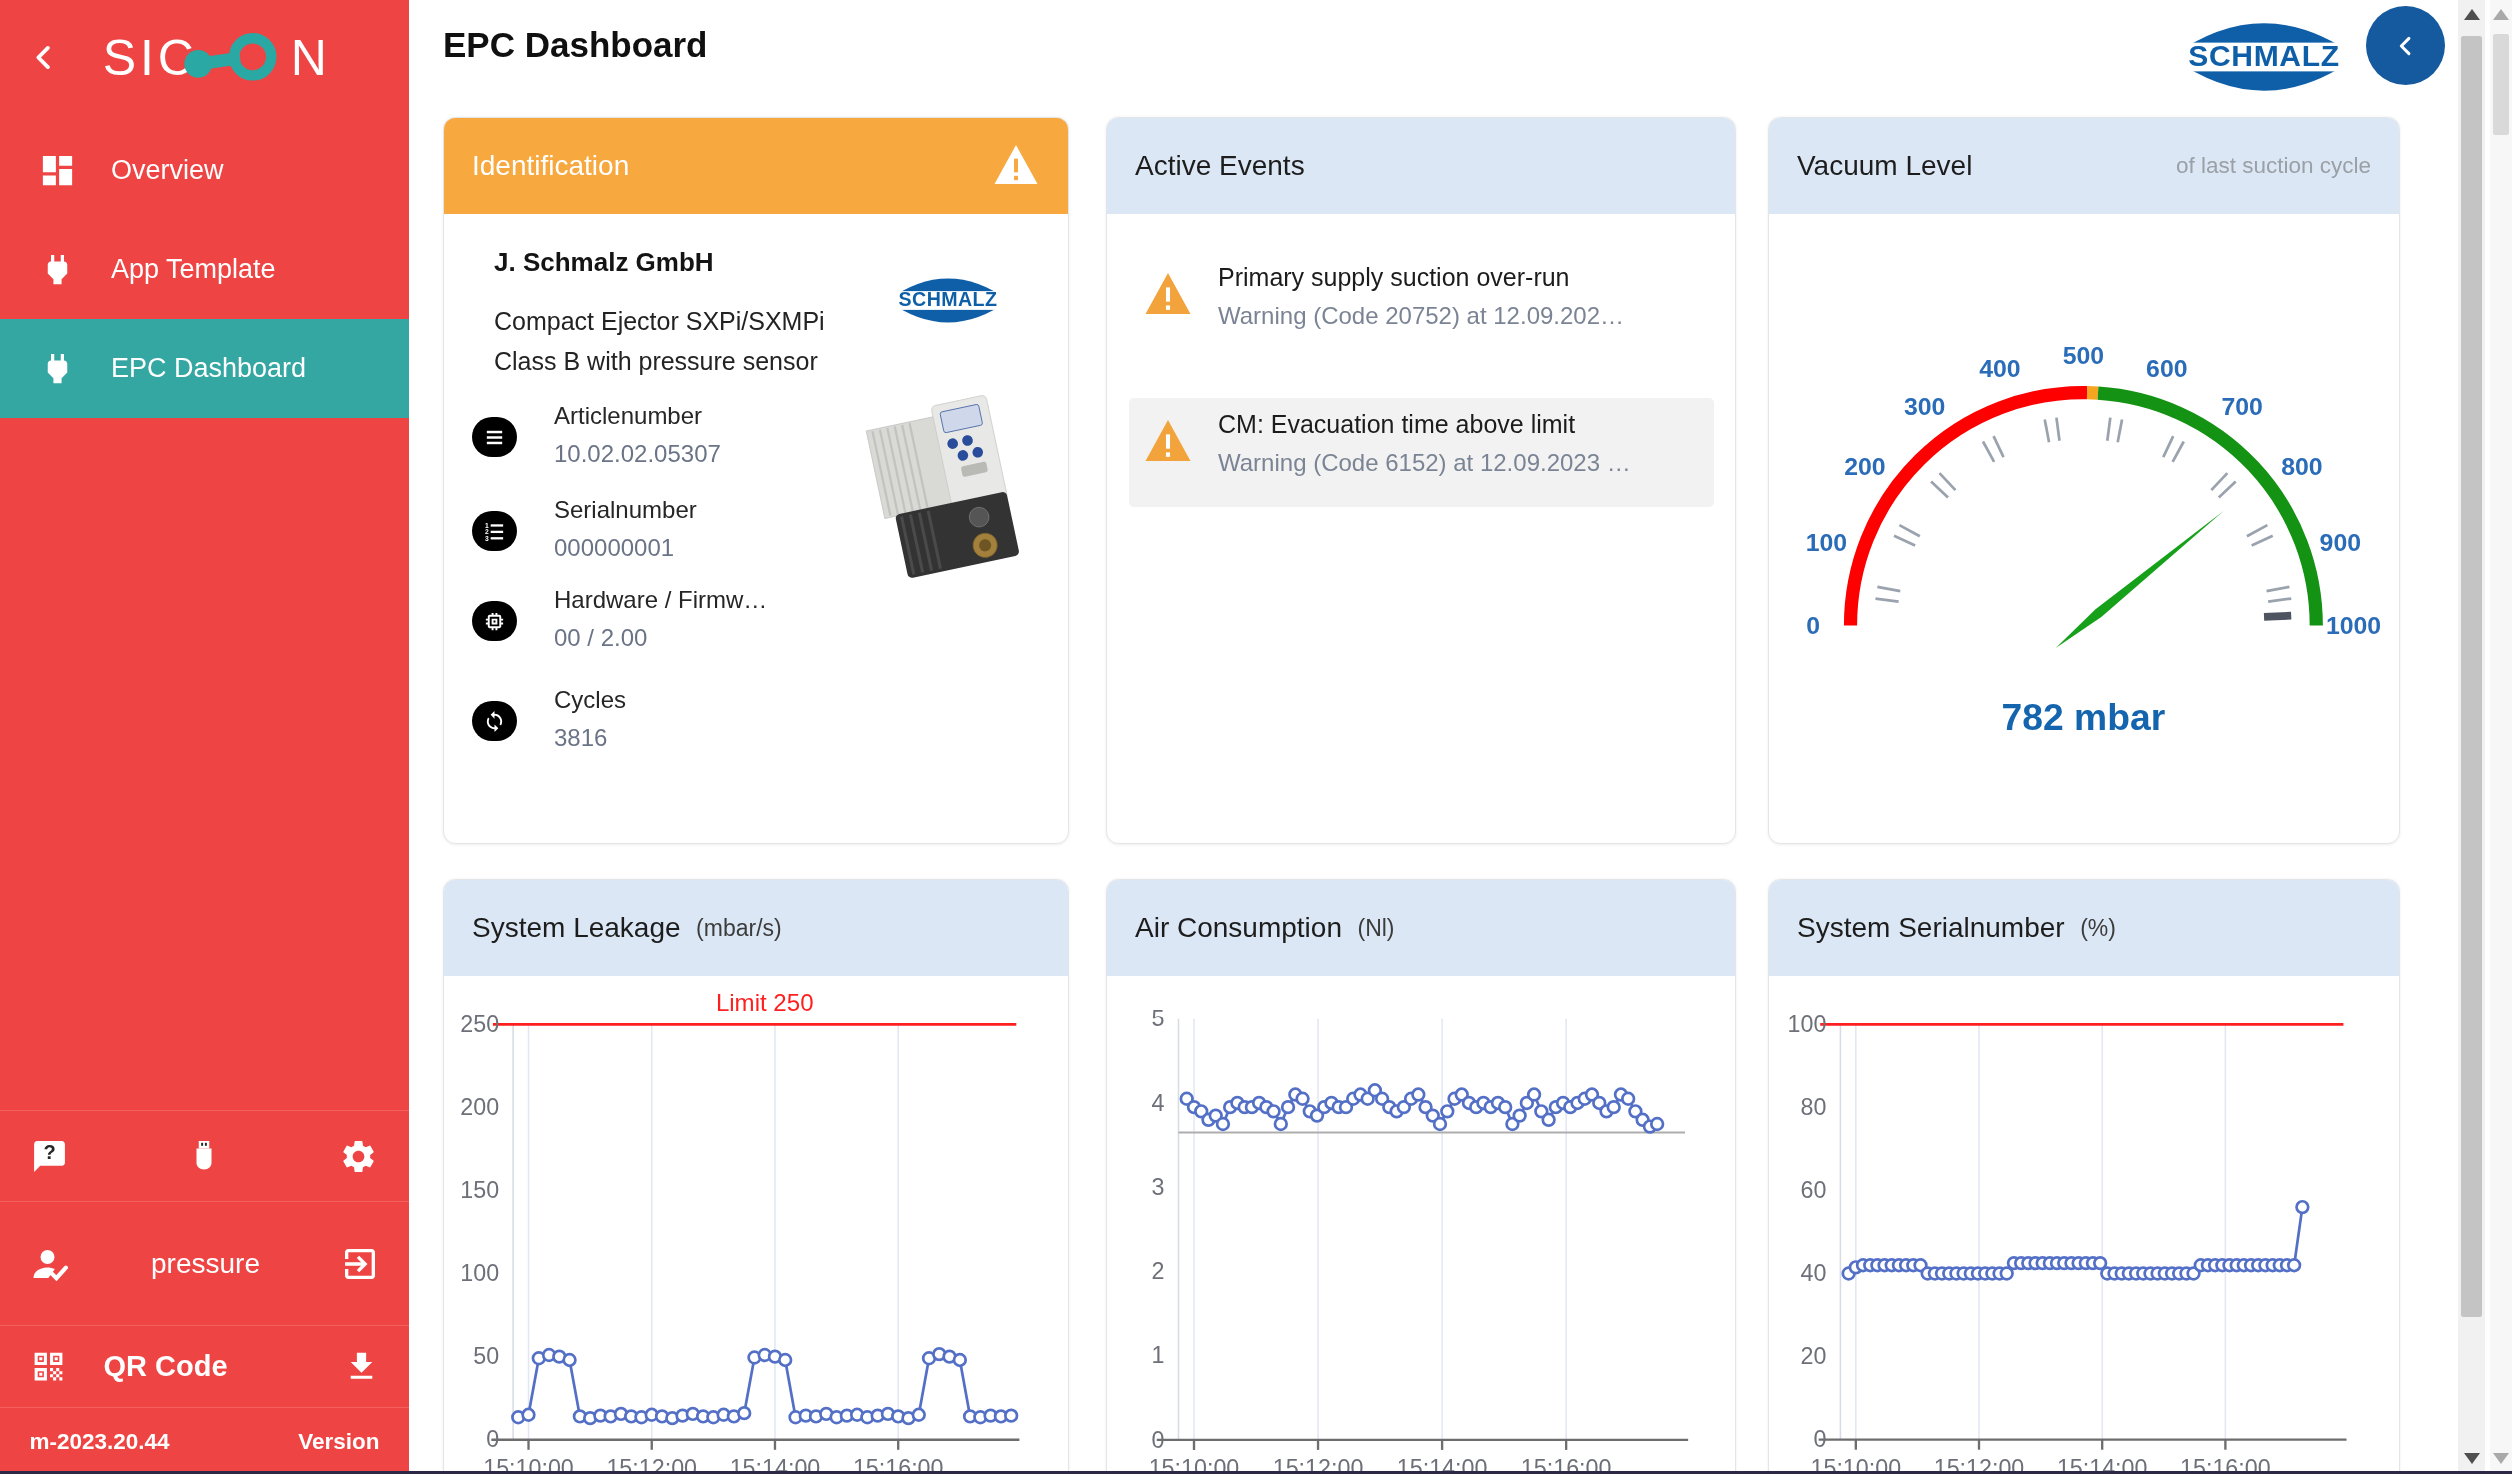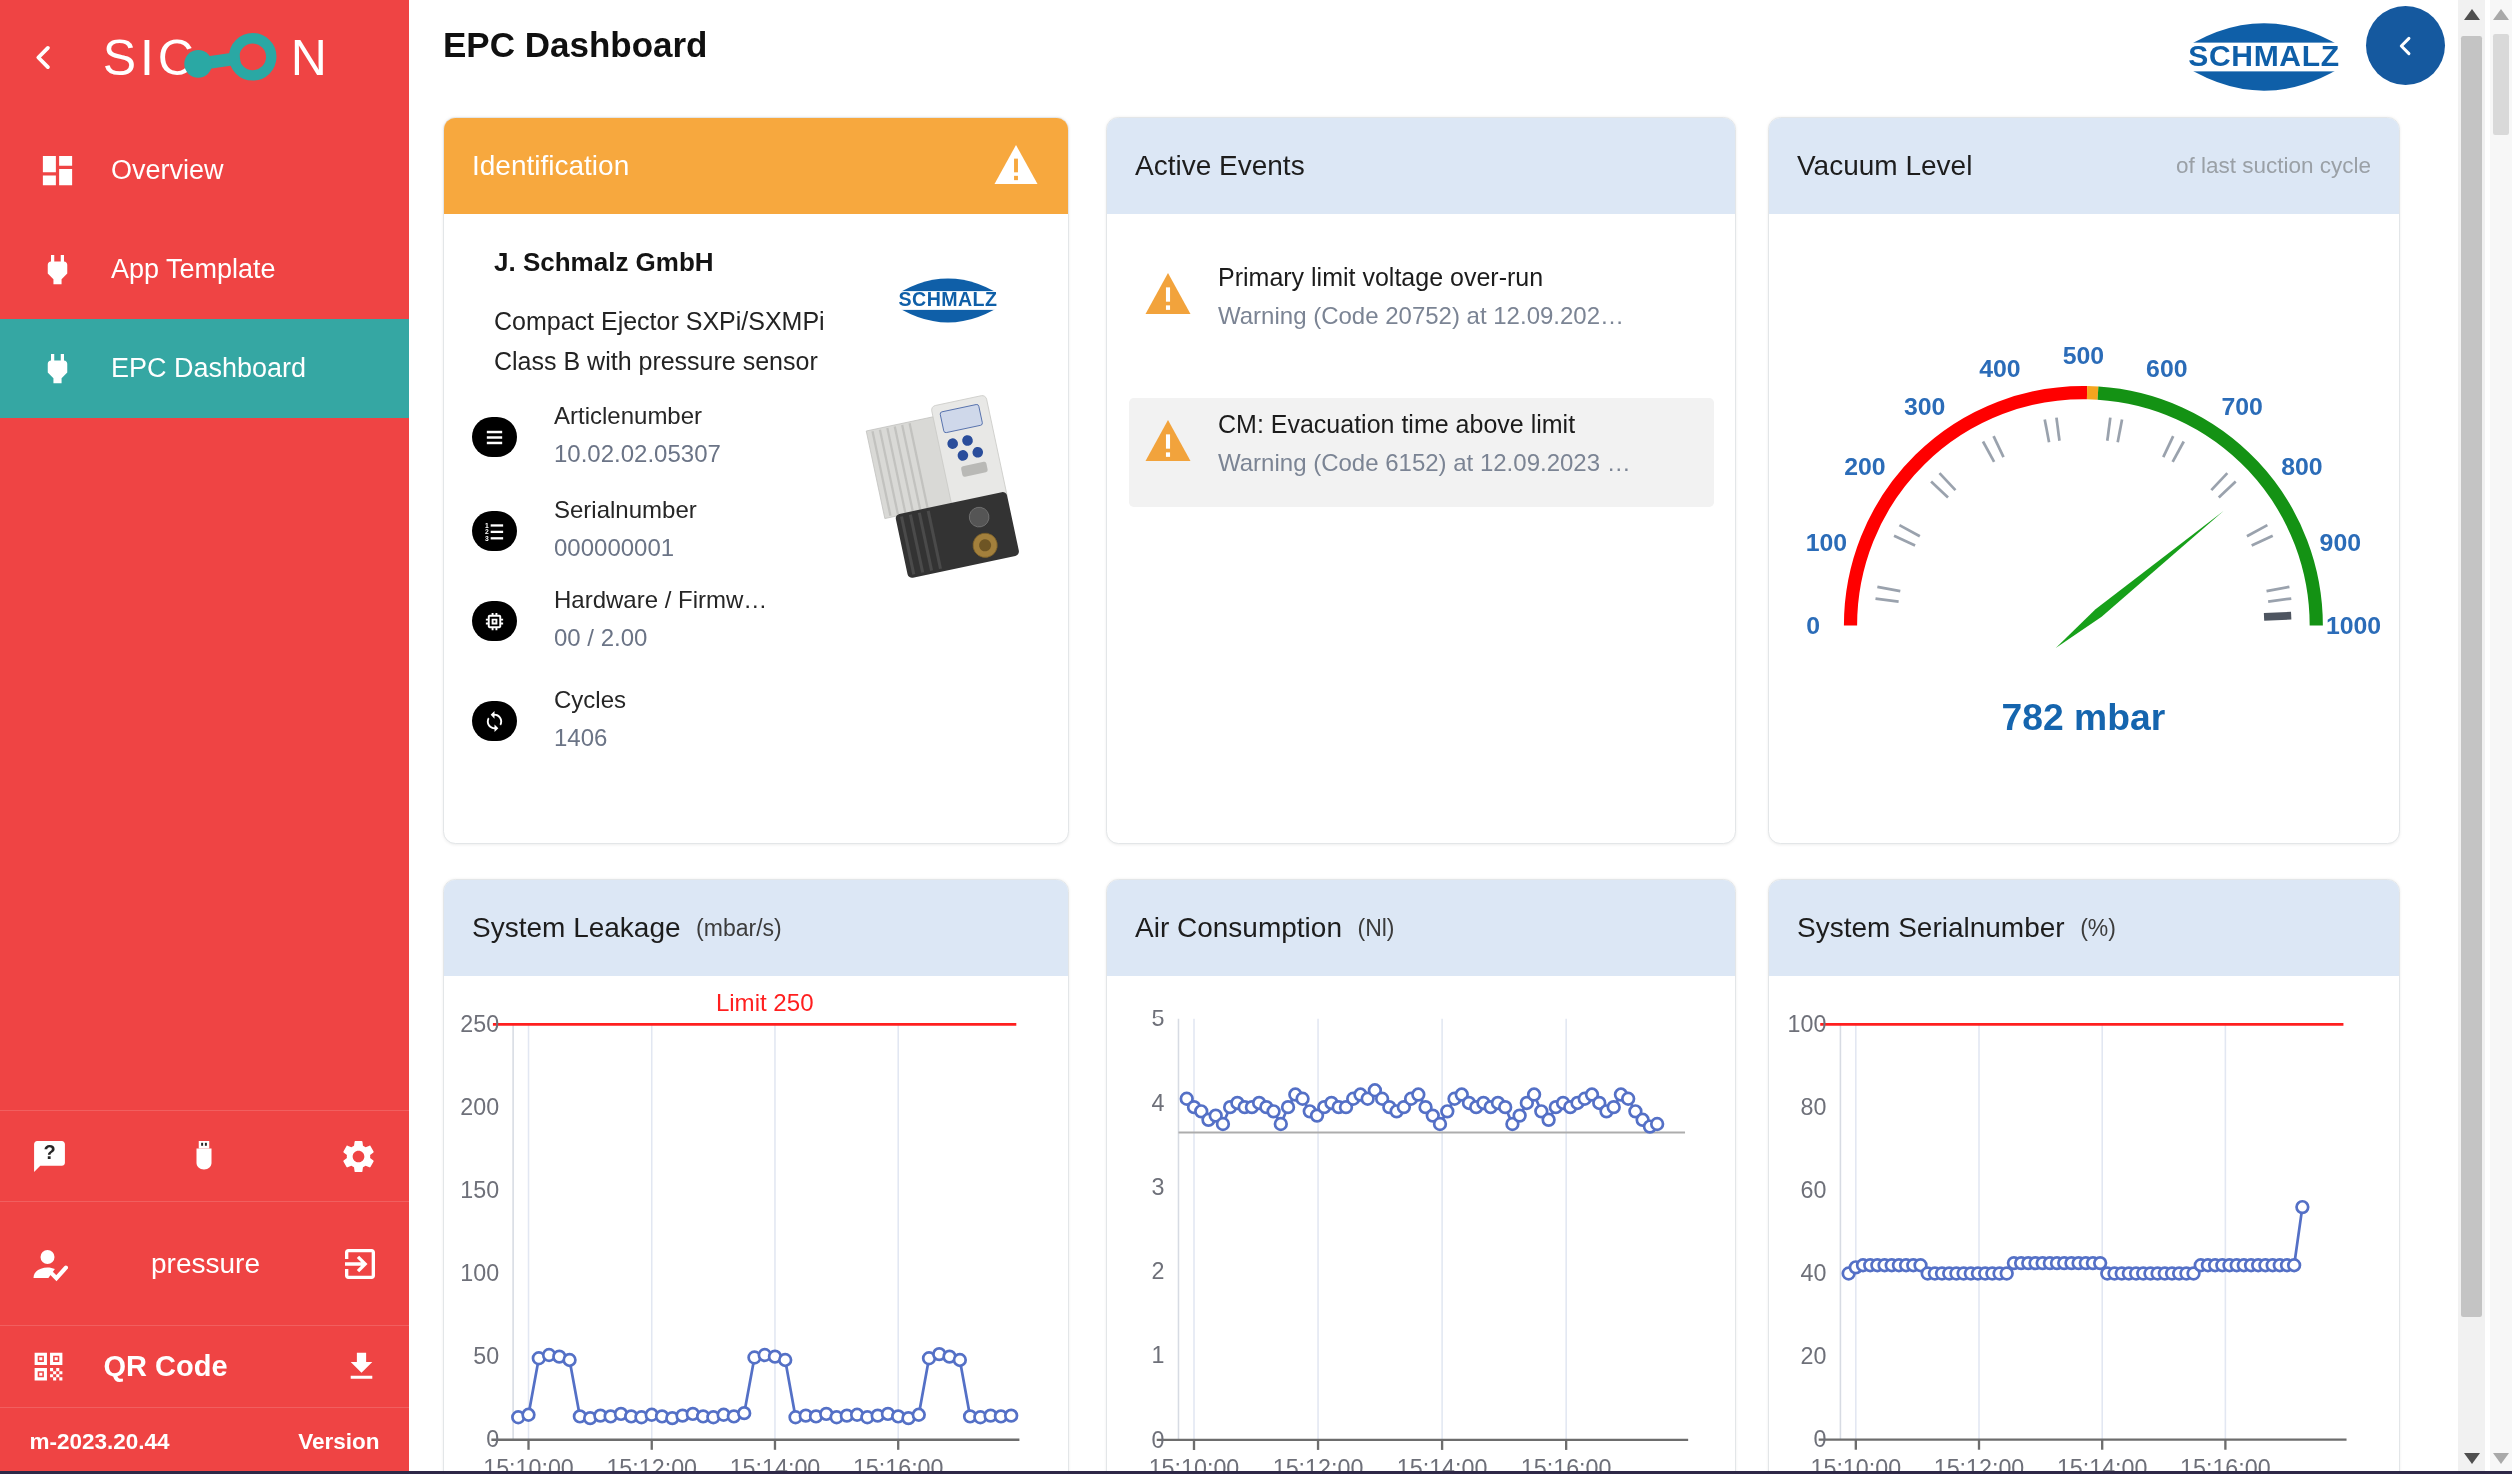--- a/index.html
+++ b/index.html
@@ -275,21 +275,21 @@
         </span>
       </div>
       <div class="id-row" style="top:477px;">
         <span class="id-ico">
           <svg width="23" height="23" viewBox="0 0 24 24" fill="#fff">
               <path d="M12 4V1L8 5l4 4V6c3.31 0 6 2.69 6 6 0 1.01-.25 1.97-.7 2.8l1.46 1.46C19.54 15.03 20 13.57 20 12c0-4.42-3.58-8-8-8zm0 14c-3.31 0-6-2.69-6-6 0-1.01.25-1.97.7-2.8L5.24 7.74C4.46 8.97 4 10.43 4 12c0 4.42 3.58 8 8 8v3l4-4-4-4v3z"></path>
             </svg>
         </span>
         <span class="id-texts">
           <div class="id-label">Cycles</div>
-          <div class="id-value">1406</div>
+          <div class="id-value">3816</div>
         </span>
       </div>
 
       <div class="id-product">
         <svg width="182" height="206" viewBox="0 0 240 270">
           <g transform="rotate(-12 120 135)">
             <rect x="38" y="34" width="100" height="118" fill="#d9d9d6" stroke="#c2c2bf"></rect>
             <g stroke="#c2c2bf" stroke-width="3">
               <line x1="46" y1="36" x2="46" y2="150"></line>
                 <line x1="56" y1="36" x2="56" y2="150"></line>
@@ -328,21 +328,21 @@
     <div class="card-body" style="height:628px;">
       <div class="event-row" style="top:37px;">
         <span class="ev-tri">
           <svg width="50" height="45" viewBox="0 0 24 22">
             <polygon points="12,1 23,21 1,21" fill="#F2A33C"></polygon>
             <rect x="11" y="8" width="2" height="7" fill="#fff"></rect>
             <rect x="11" y="16.8" width="2" height="2.2" fill="#fff"></rect>
           </svg>
         </span>
         <div class="ev-texts">
-          <div class="ev-title">Primary limit voltage over-run</div>
+          <div class="ev-title">Primary supply suction over-run</div>
           <div class="ev-detail">Warning (Code 20752) at 12.09.202…</div>
         </div>
       </div>
       <div class="event-row alt" style="top:184px;">
         <span class="ev-tri">
           <svg width="50" height="45" viewBox="0 0 24 22">
             <polygon points="12,1 23,21 1,21" fill="#F2A33C"></polygon>
             <rect x="11" y="8" width="2" height="7" fill="#fff"></rect>
             <rect x="11" y="16.8" width="2" height="2.2" fill="#fff"></rect>
           </svg>

